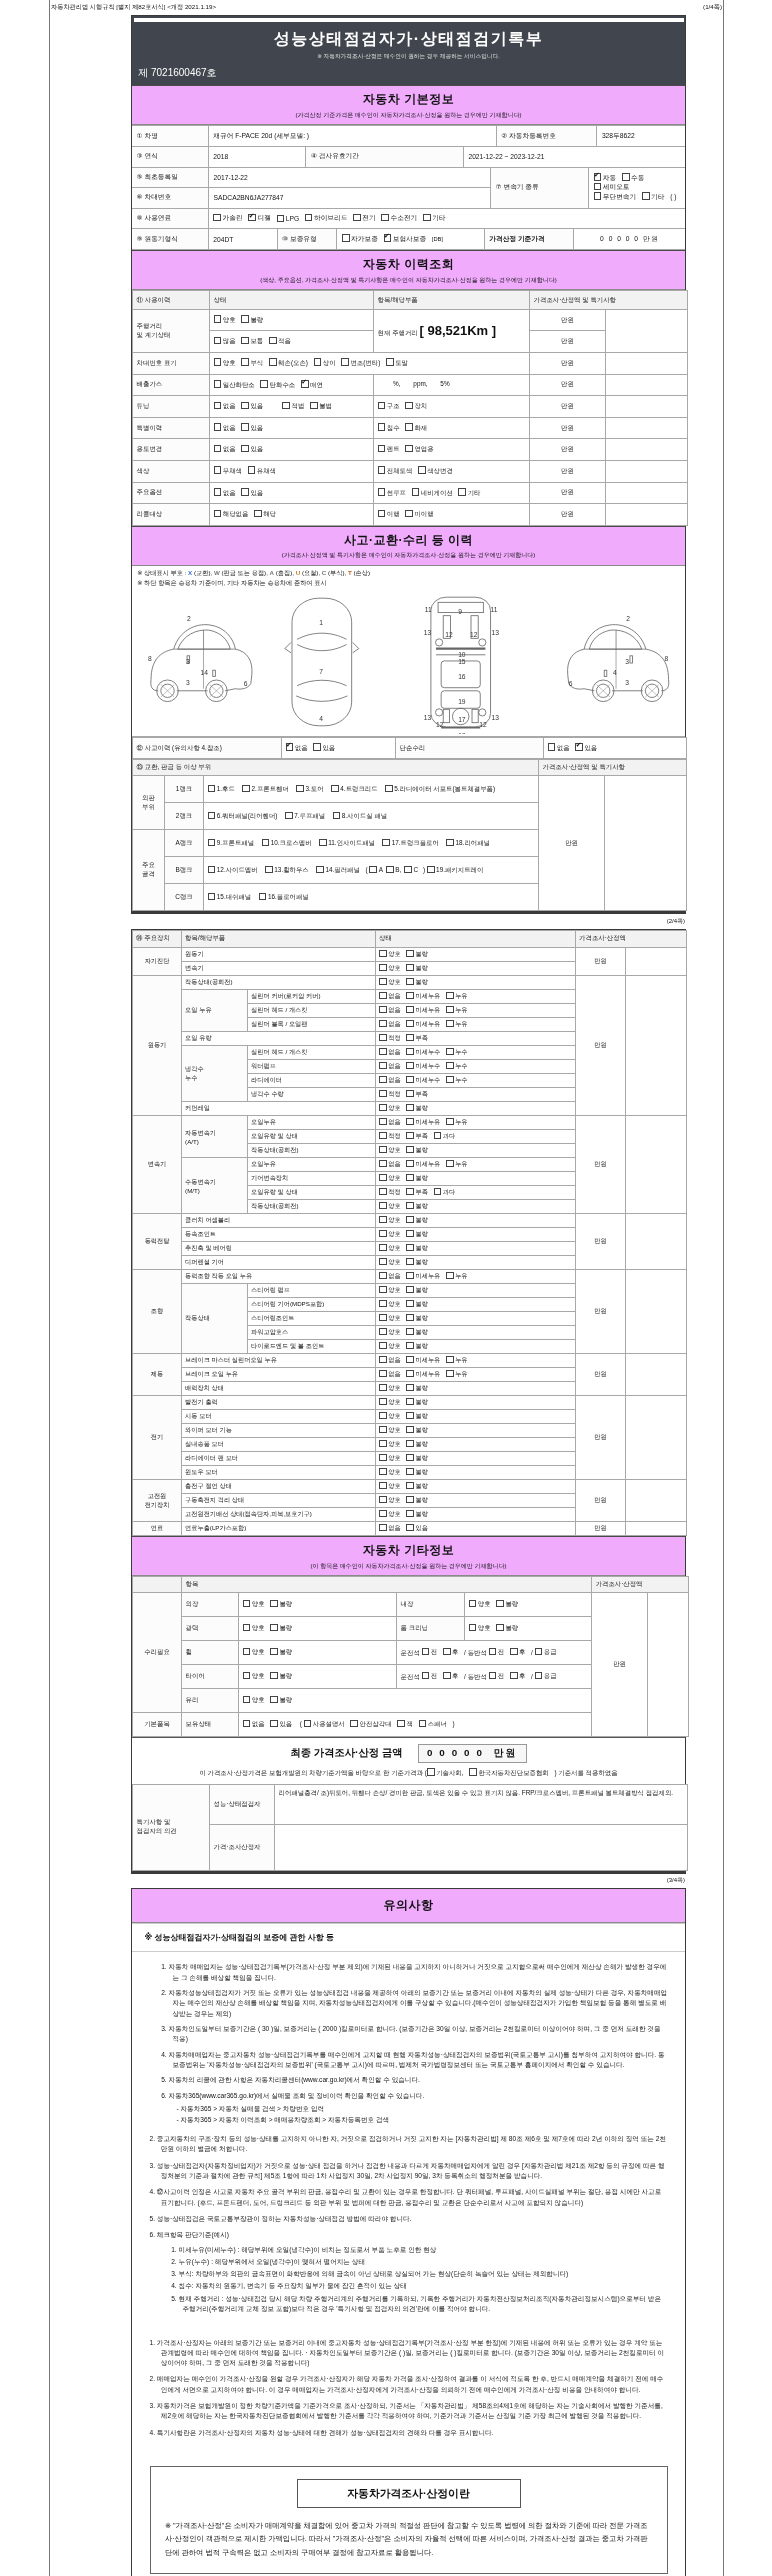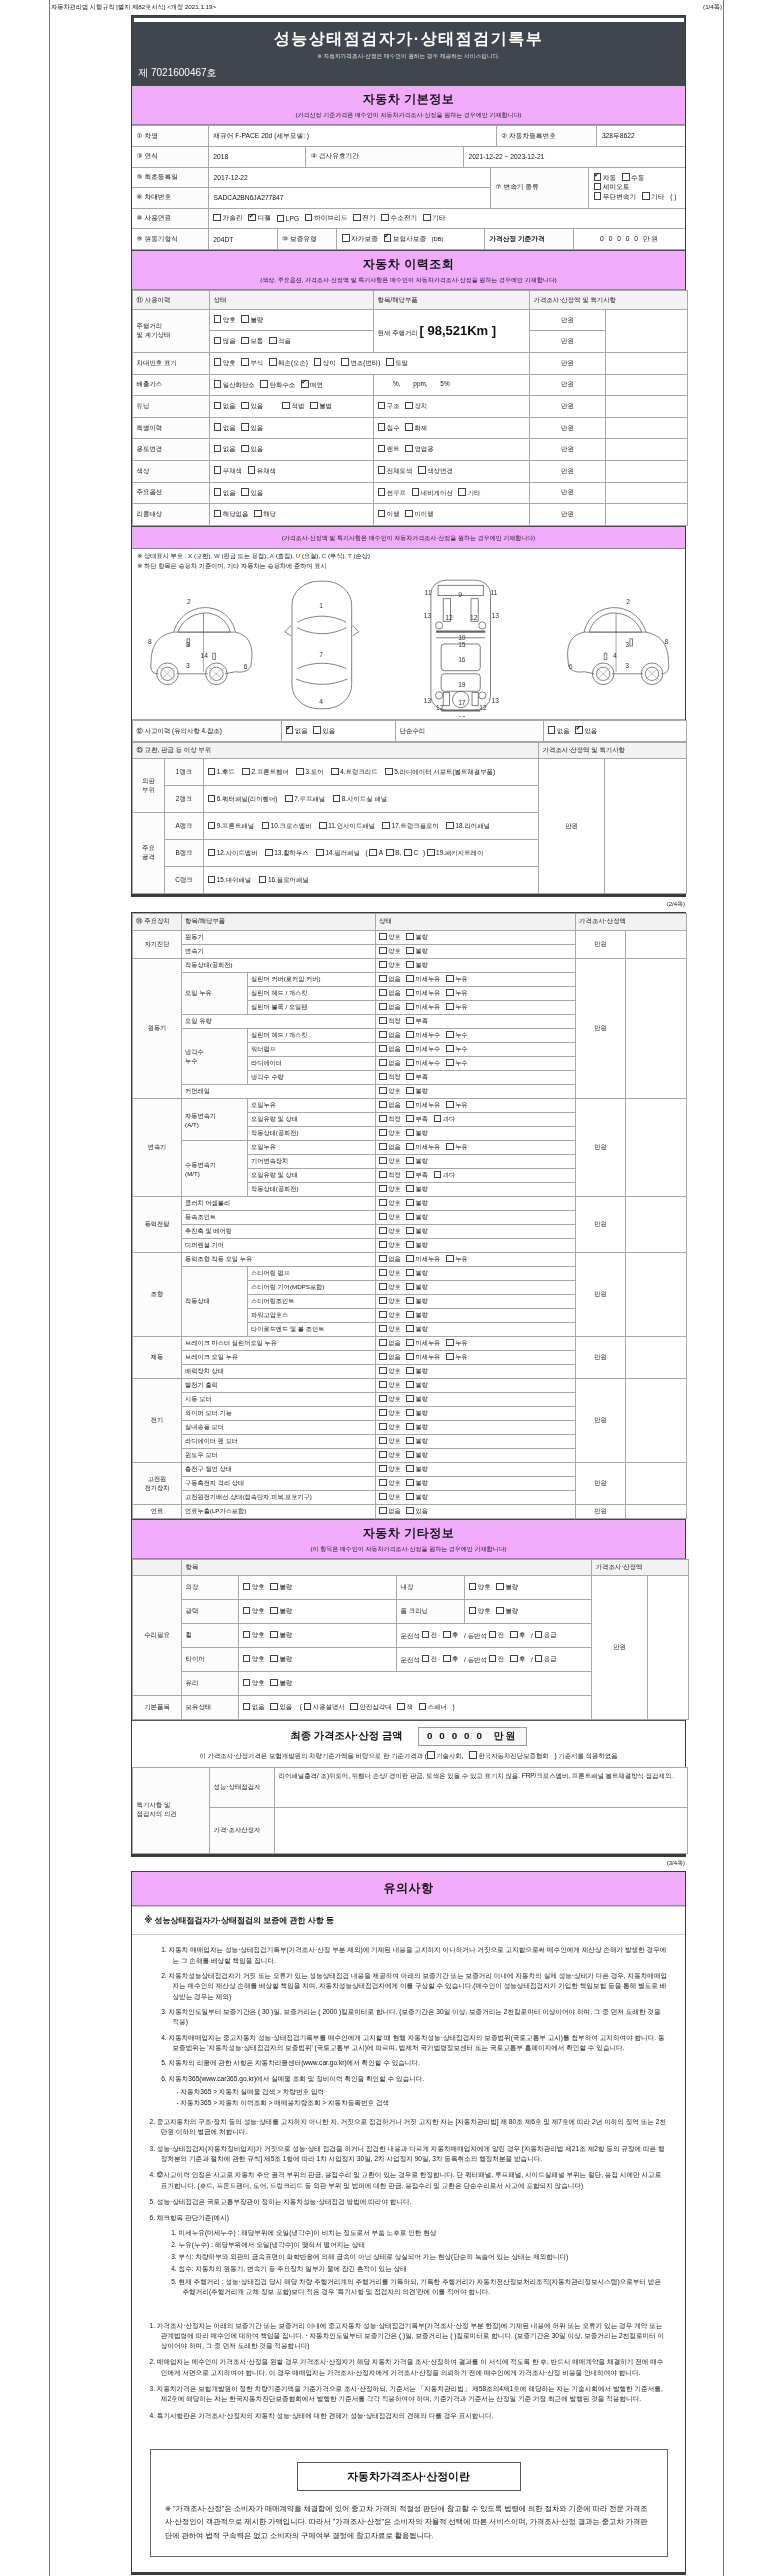--- a/index.html
+++ b/index.html
@@ -231,20 +231,21 @@
                 <td class="lab">리콜대상</td>
                 <td><span class="opt"><span class="bx"></span><span class="ol">해당없음</span></span><span class="opt"><span class="bx"></span><span class="ol">해당</span></span></td>
                 <td><span class="opt"><span class="bx"></span><span class="ol">이행</span></span><span class="opt"><span class="bx"></span><span class="ol">미이행</span></span></td>
                 <td class="pr">만원</td>
                 <td></td>
               </tr>
             </tbody>
       </table>
 
       <div class="shead">
+        <div class="stitle">사고·교환·수리 등 이력</div>
         <div class="snote">(가격조사·산정액 및 특기사항은 매수인이 자동차가격조사·산정을 원하는 경우에만 기재합니다)</div>
       </div>
       <div class="legend" id="acc-legend1">※ 상태표시 부호 : <span class="sym sym-x">X</span> (교환), <span class="sym sym-w">W</span> (판금 또는 용접), <span class="sym sym-a">A</span> (흠집), <span class="sym sym-u">U</span> (요철), <span class="sym sym-c">C</span> (부식), <span class="sym sym-t">T</span> (손상)</div>
       <div class="legend" style="padding-top:0;padding-bottom:3.1px;">※ 하단 항목은 승용차 기준이며, 기타 자동차는 승용차에 준하여 표시</div>
       <div class="diagwrap">
         <svg id="car-diagram" width="553" height="143" viewBox="0 0 1073 278">
               <g transform="translate(28,14)">
       <path d="M8,158 C8,120 26,104 52,99 C62,64 94,48 122,52 C152,56 168,78 172,99 C196,104 206,122 204,148 L202,166 C196,176 184,178 172,176 M8,158 C6,172 10,180 22,180 M58,180 L118,180 M152,180 L172,176" stroke="#666" fill="none" stroke-width="1.6"></path>
       <path d="M60,99 C70,72 96,60 120,62 C144,66 158,82 162,99 Z" stroke="#666" fill="none" stroke-width="1.6"></path>
       <line x1="110" y1="62" x2="110" y2="99" stroke="#666" stroke-width="1.4"></line>

